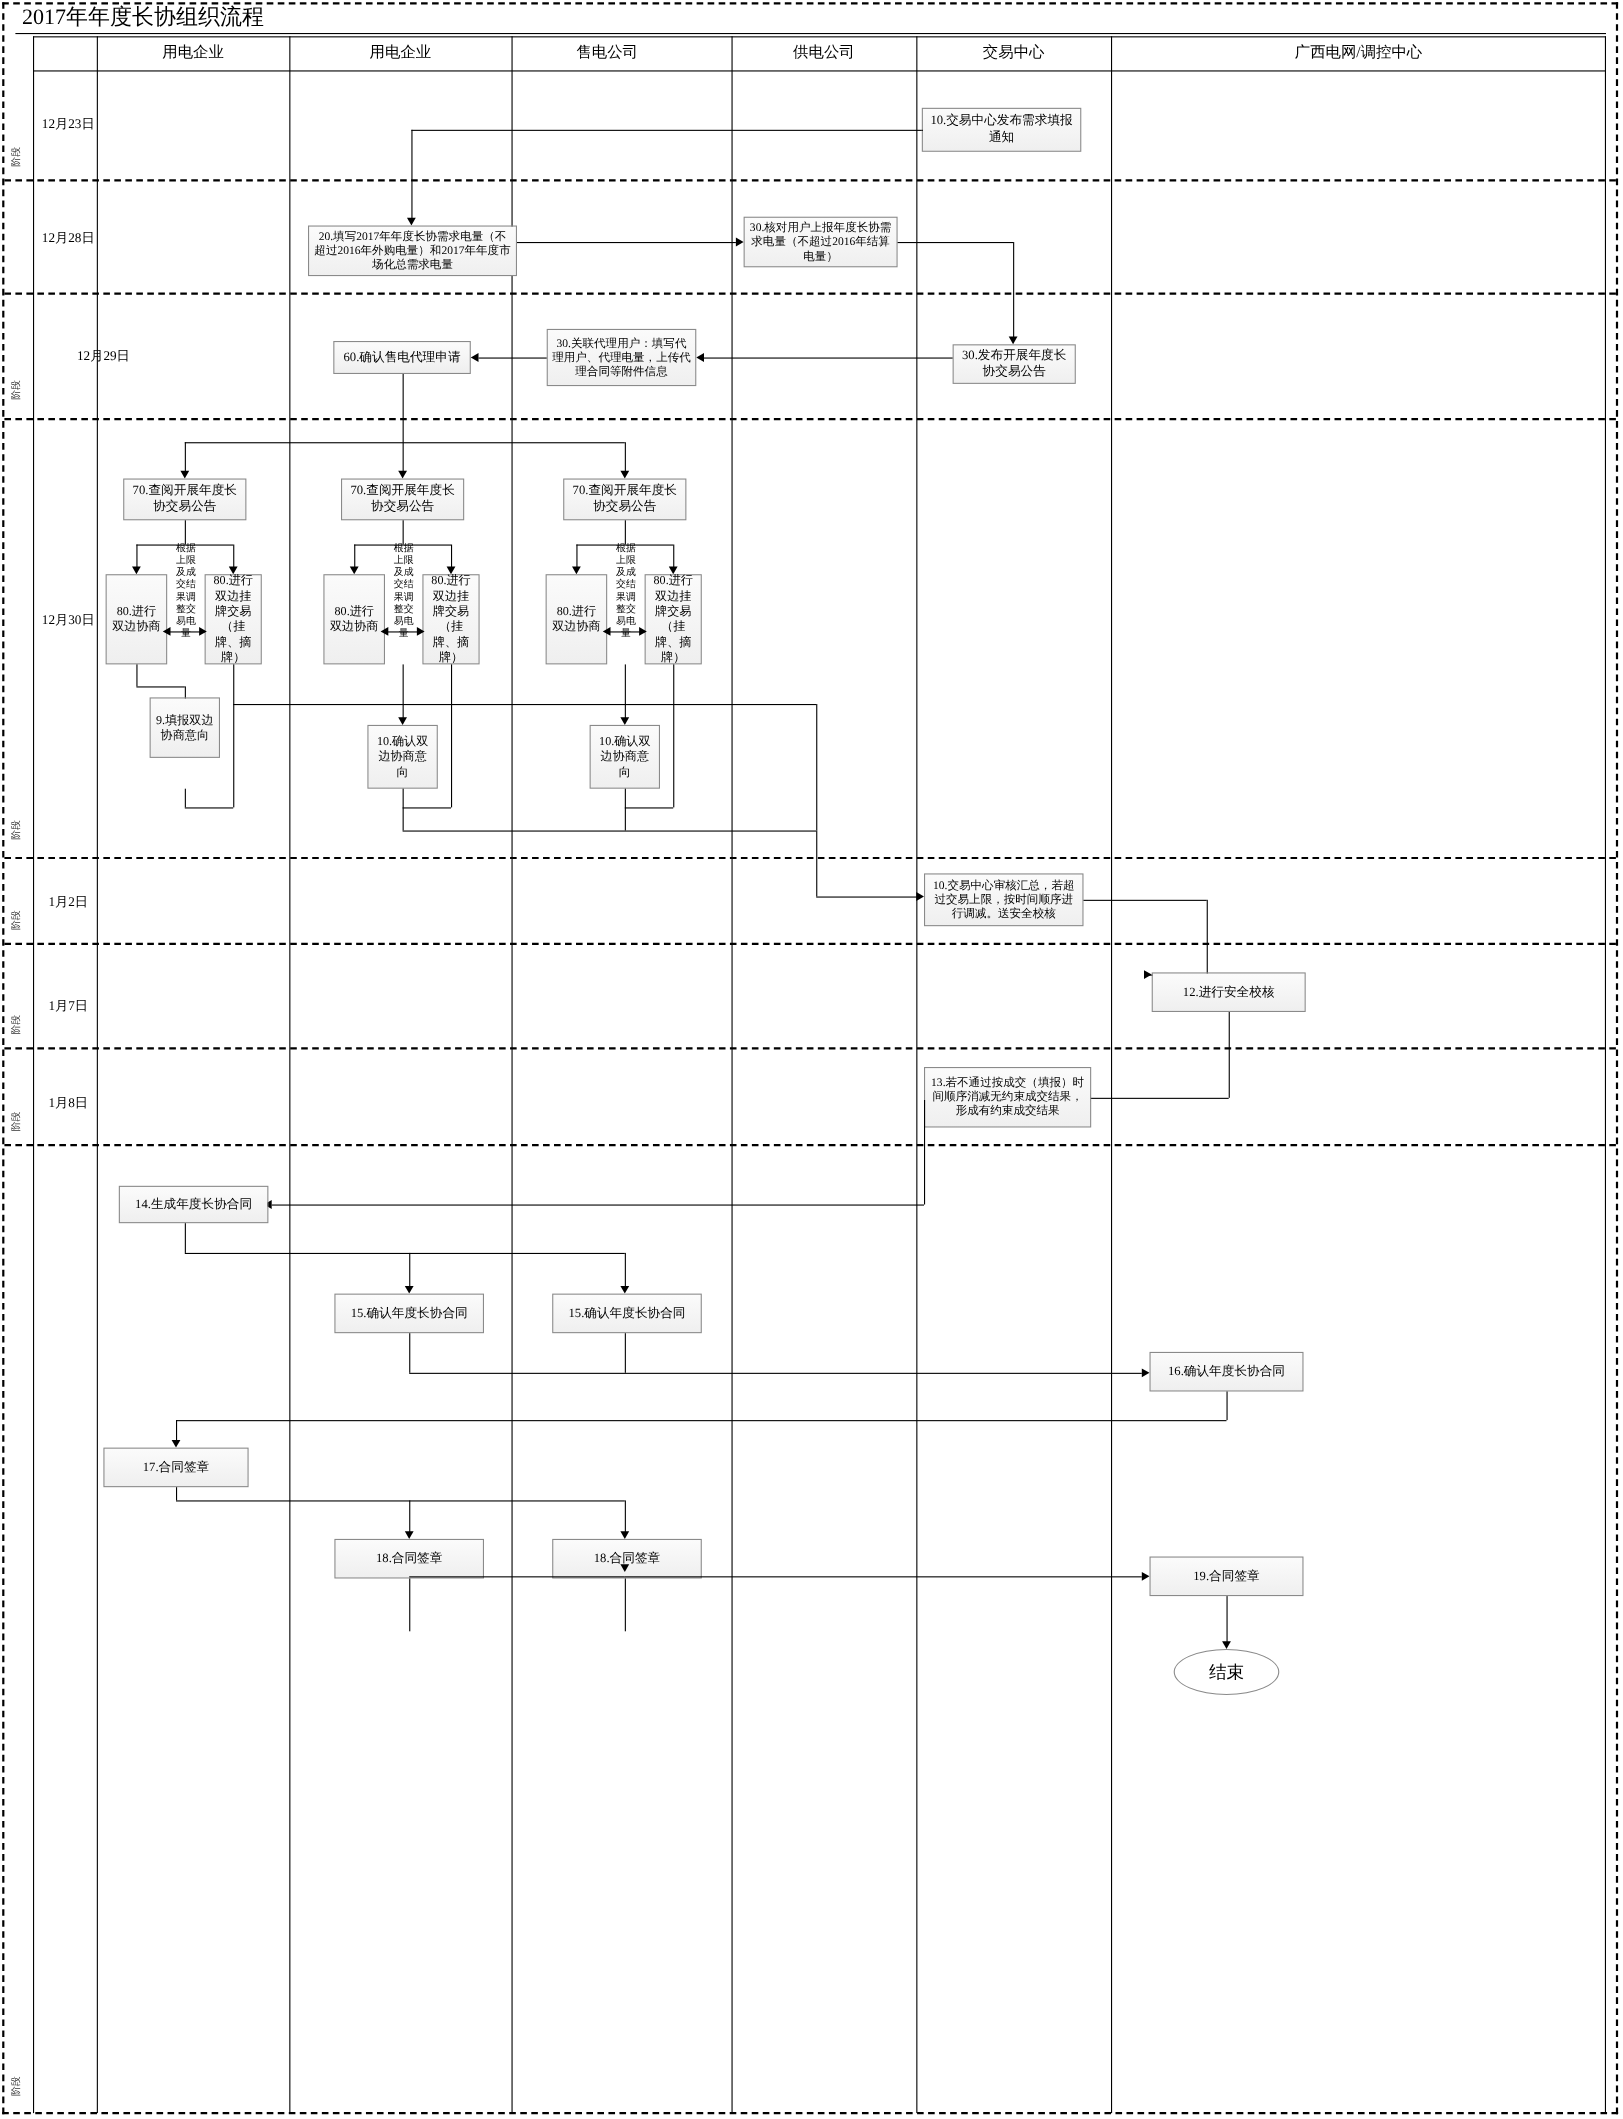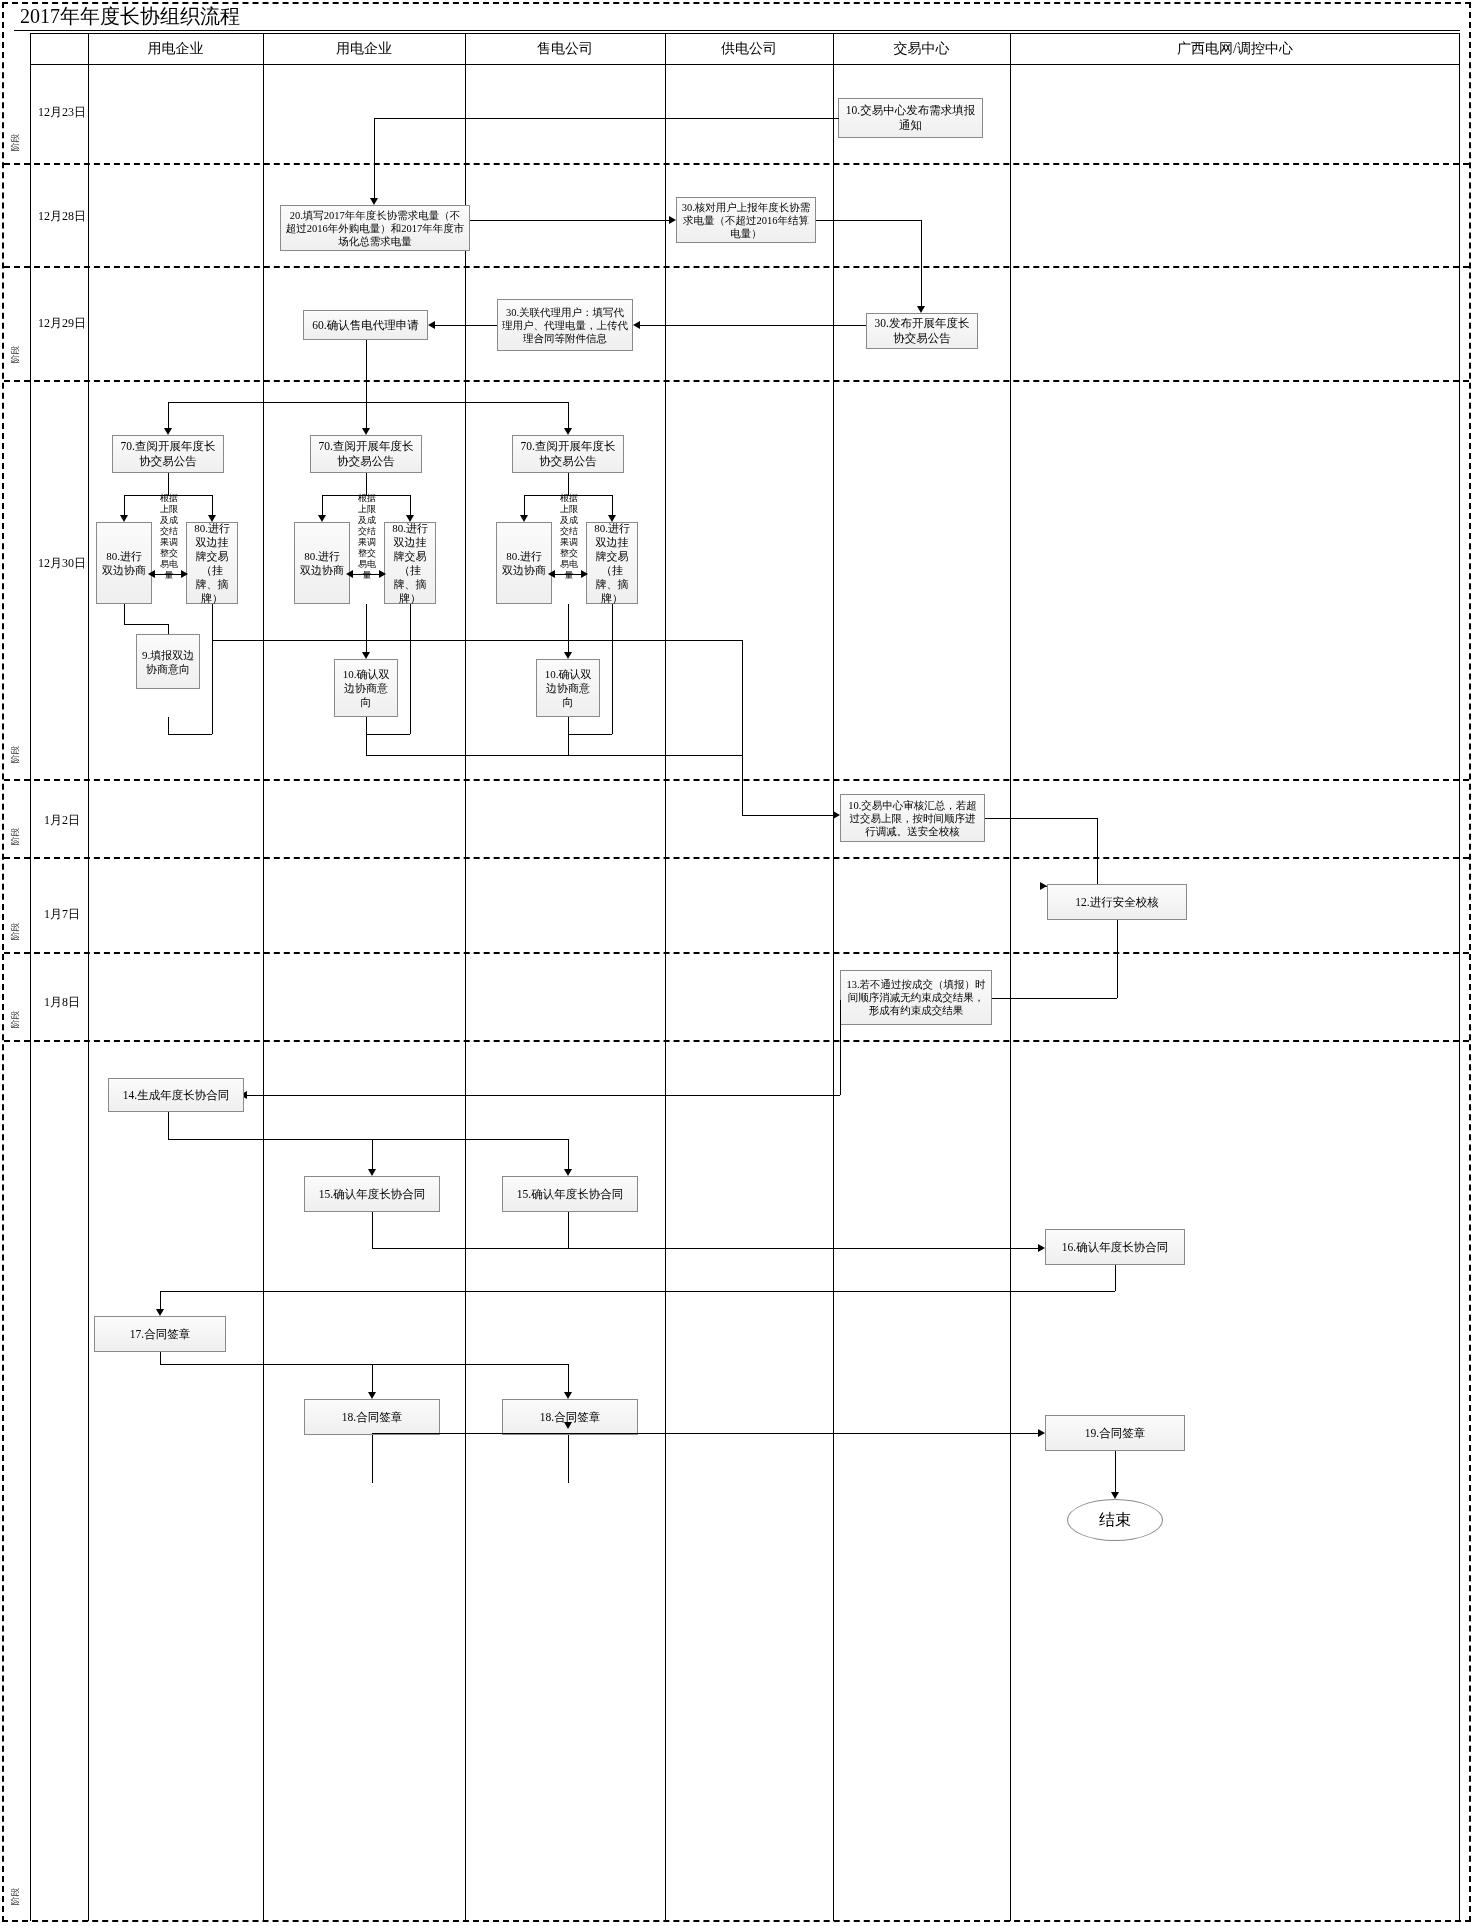--- a/index.html
+++ b/index.html
@@ -70,21 +70,21 @@
   <div class="vline" style="left:263px;top:33px;height:1888px;"></div>
   <div class="vline" style="left:465px;top:33px;height:1888px;"></div>
   <div class="vline" style="left:665px;top:33px;height:1888px;"></div>
   <div class="vline" style="left:833px;top:33px;height:1888px;"></div>
   <div class="vline" style="left:1010px;top:33px;height:1888px;"></div>
 
   <div class="hline-solid" style="left:30px;top:64px;width:1430px;"></div>
 
   <div class="colhead" style="left:88px;width:175px;">用电企业</div>
   <div class="colhead" style="left:263px;width:202px;">用电企业</div>
-  <div class="colhead" style="left:465px;width:200px;">售电公司</div>
+  <div class="colhead" style="left:452px;width:200px;">售电公司</div>
   <div class="colhead" style="left:665px;width:168px;">供电公司</div>
   <div class="colhead" style="left:833px;width:177px;">交易中心</div>
   <div class="colhead" style="left:1010px;width:450px;">广西电网/调控中心</div>
 
   <div class="hline-dash" style="left:4px;top:163px;width:1465px;"></div>
   <div class="hline-dash" style="left:4px;top:266px;width:1465px;"></div>
   <div class="hline-dash" style="left:4px;top:380px;width:1465px;"></div>
   <div class="hline-dash" style="left:4px;top:779px;width:1465px;"></div>
   <div class="hline-dash" style="left:4px;top:857px;width:1465px;"></div>
   <div class="hline-dash" style="left:4px;top:952px;width:1465px;"></div>
@@ -93,21 +93,21 @@
   <div class="stage-lbl" style="top:136px;">阶段</div>
   <div class="stage-lbl" style="top:348px;">阶段</div>
   <div class="stage-lbl" style="top:748px;">阶段</div>
   <div class="stage-lbl" style="top:830px;">阶段</div>
   <div class="stage-lbl" style="top:925px;">阶段</div>
   <div class="stage-lbl" style="top:1013px;">阶段</div>
   <div class="stage-lbl" style="top:1890px;">阶段</div>
 
   <div class="datelbl" style="top:104px;">12月23日</div>
   <div class="datelbl" style="top:208px;">12月28日</div>
-  <div class="datelbl" style="top:315px;">12月29日</div>
+  <div class="datelbl" style="top:315px;padding-left:32px;">12月29日</div>
   <div class="datelbl" style="top:555px;">12月30日</div>
   <div class="datelbl" style="top:812px;">1月2日</div>
   <div class="datelbl" style="top:906px;">1月7日</div>
   <div class="datelbl" style="top:994px;">1月8日</div>
 
   <div class="box" style="left:838px;top:98px;width:145px;height:40px;">10.交易中心发布需求填报通知</div>
 
   <div class="cx cv" style="left:838px;top:118px;height:1px;"></div>
   <div class="cx ch" style="left:374px;top:118px;width:464px;"></div>
   <div class="cx cv" style="left:374px;top:118px;height:82px;"></div>

